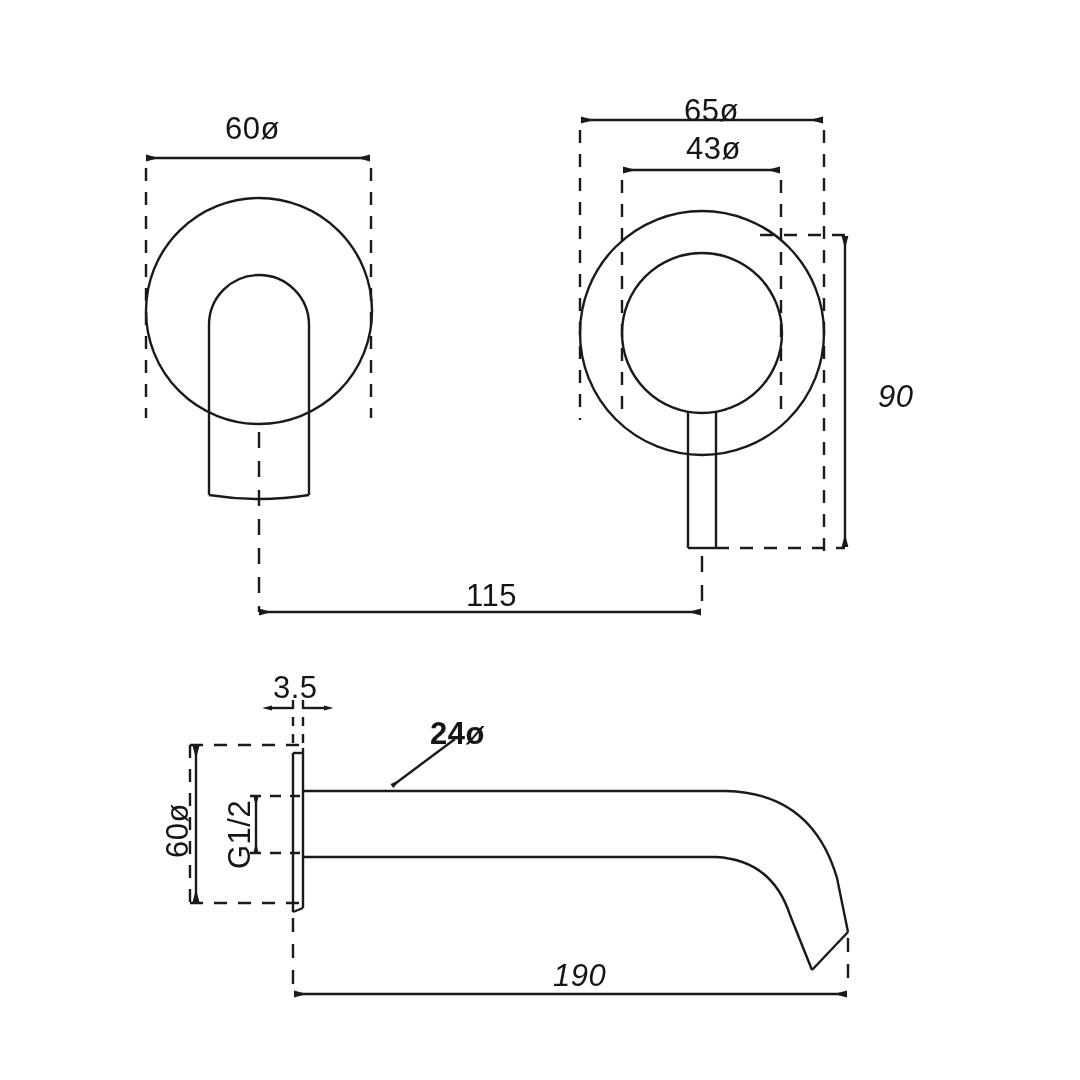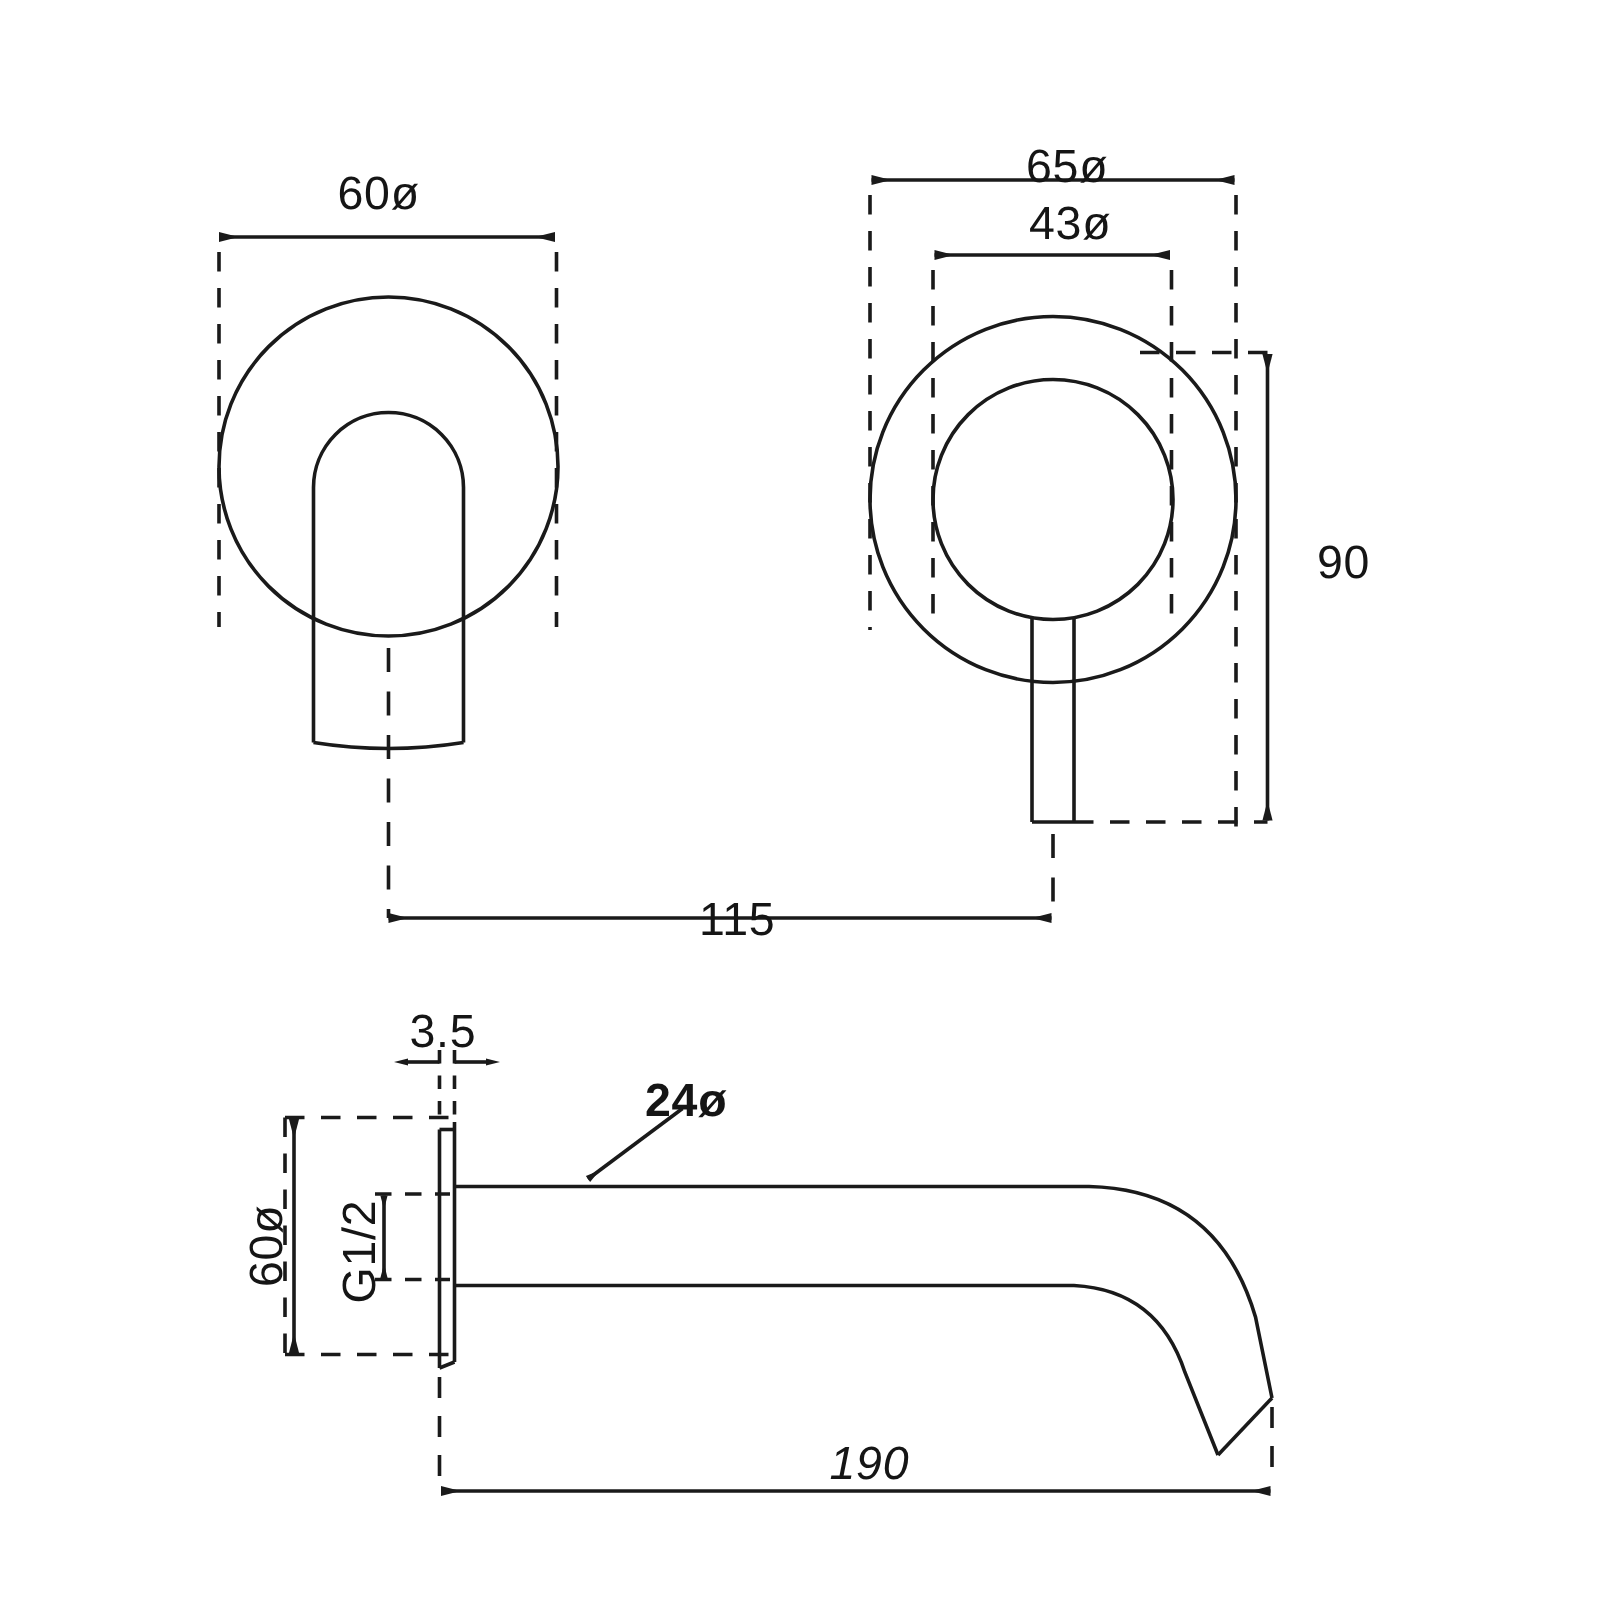--- a/index.html
+++ b/index.html
@@ -137,23 +137,23 @@
       <path d="M294,994 L847,994" marker-start="url(#arrStart)" marker-end="url(#arrEnd)"></path>
     </g>
   </svg>
 
   <div class="dimtext" style="left:225px;top:111px;">60ø</div>
 
   <div class="dimtext" style="left:664px;top:93px;margin-left:20px;">65ø</div>
 
   <div class="dimtext" style="left:686px;top:131px;">43ø</div>
 
-  <div class="dimtext" style="left:878px;top:357px;">90</div>
+  <div class="dimtext" style="left:878px;top:379px;font-style:italic;">90</div>
 
-  <div class="dimtext" style="left:466px;top:595px;">115</div>
+  <div class="dimtext" style="left:466px;top:578px;">115</div>
 
   <div class="dimtext" style="left:273px;top:670px;text-align:center;">3.5</div>
 
   <div class="dimtext" style="left:430px;top:716px;font-weight:bold;">24ø</div>
 
   <div class="dimtext vtext" style="left:160px;top:858px;transform:rotate(-90deg);">60ø</div>
 
   <div class="dimtext vtext" style="left:222px;top:869px;transform:rotate(-90deg);">G1/2</div>
 
   <div class="dimtext" style="left:553px;top:958px;font-style:italic;">190</div>

